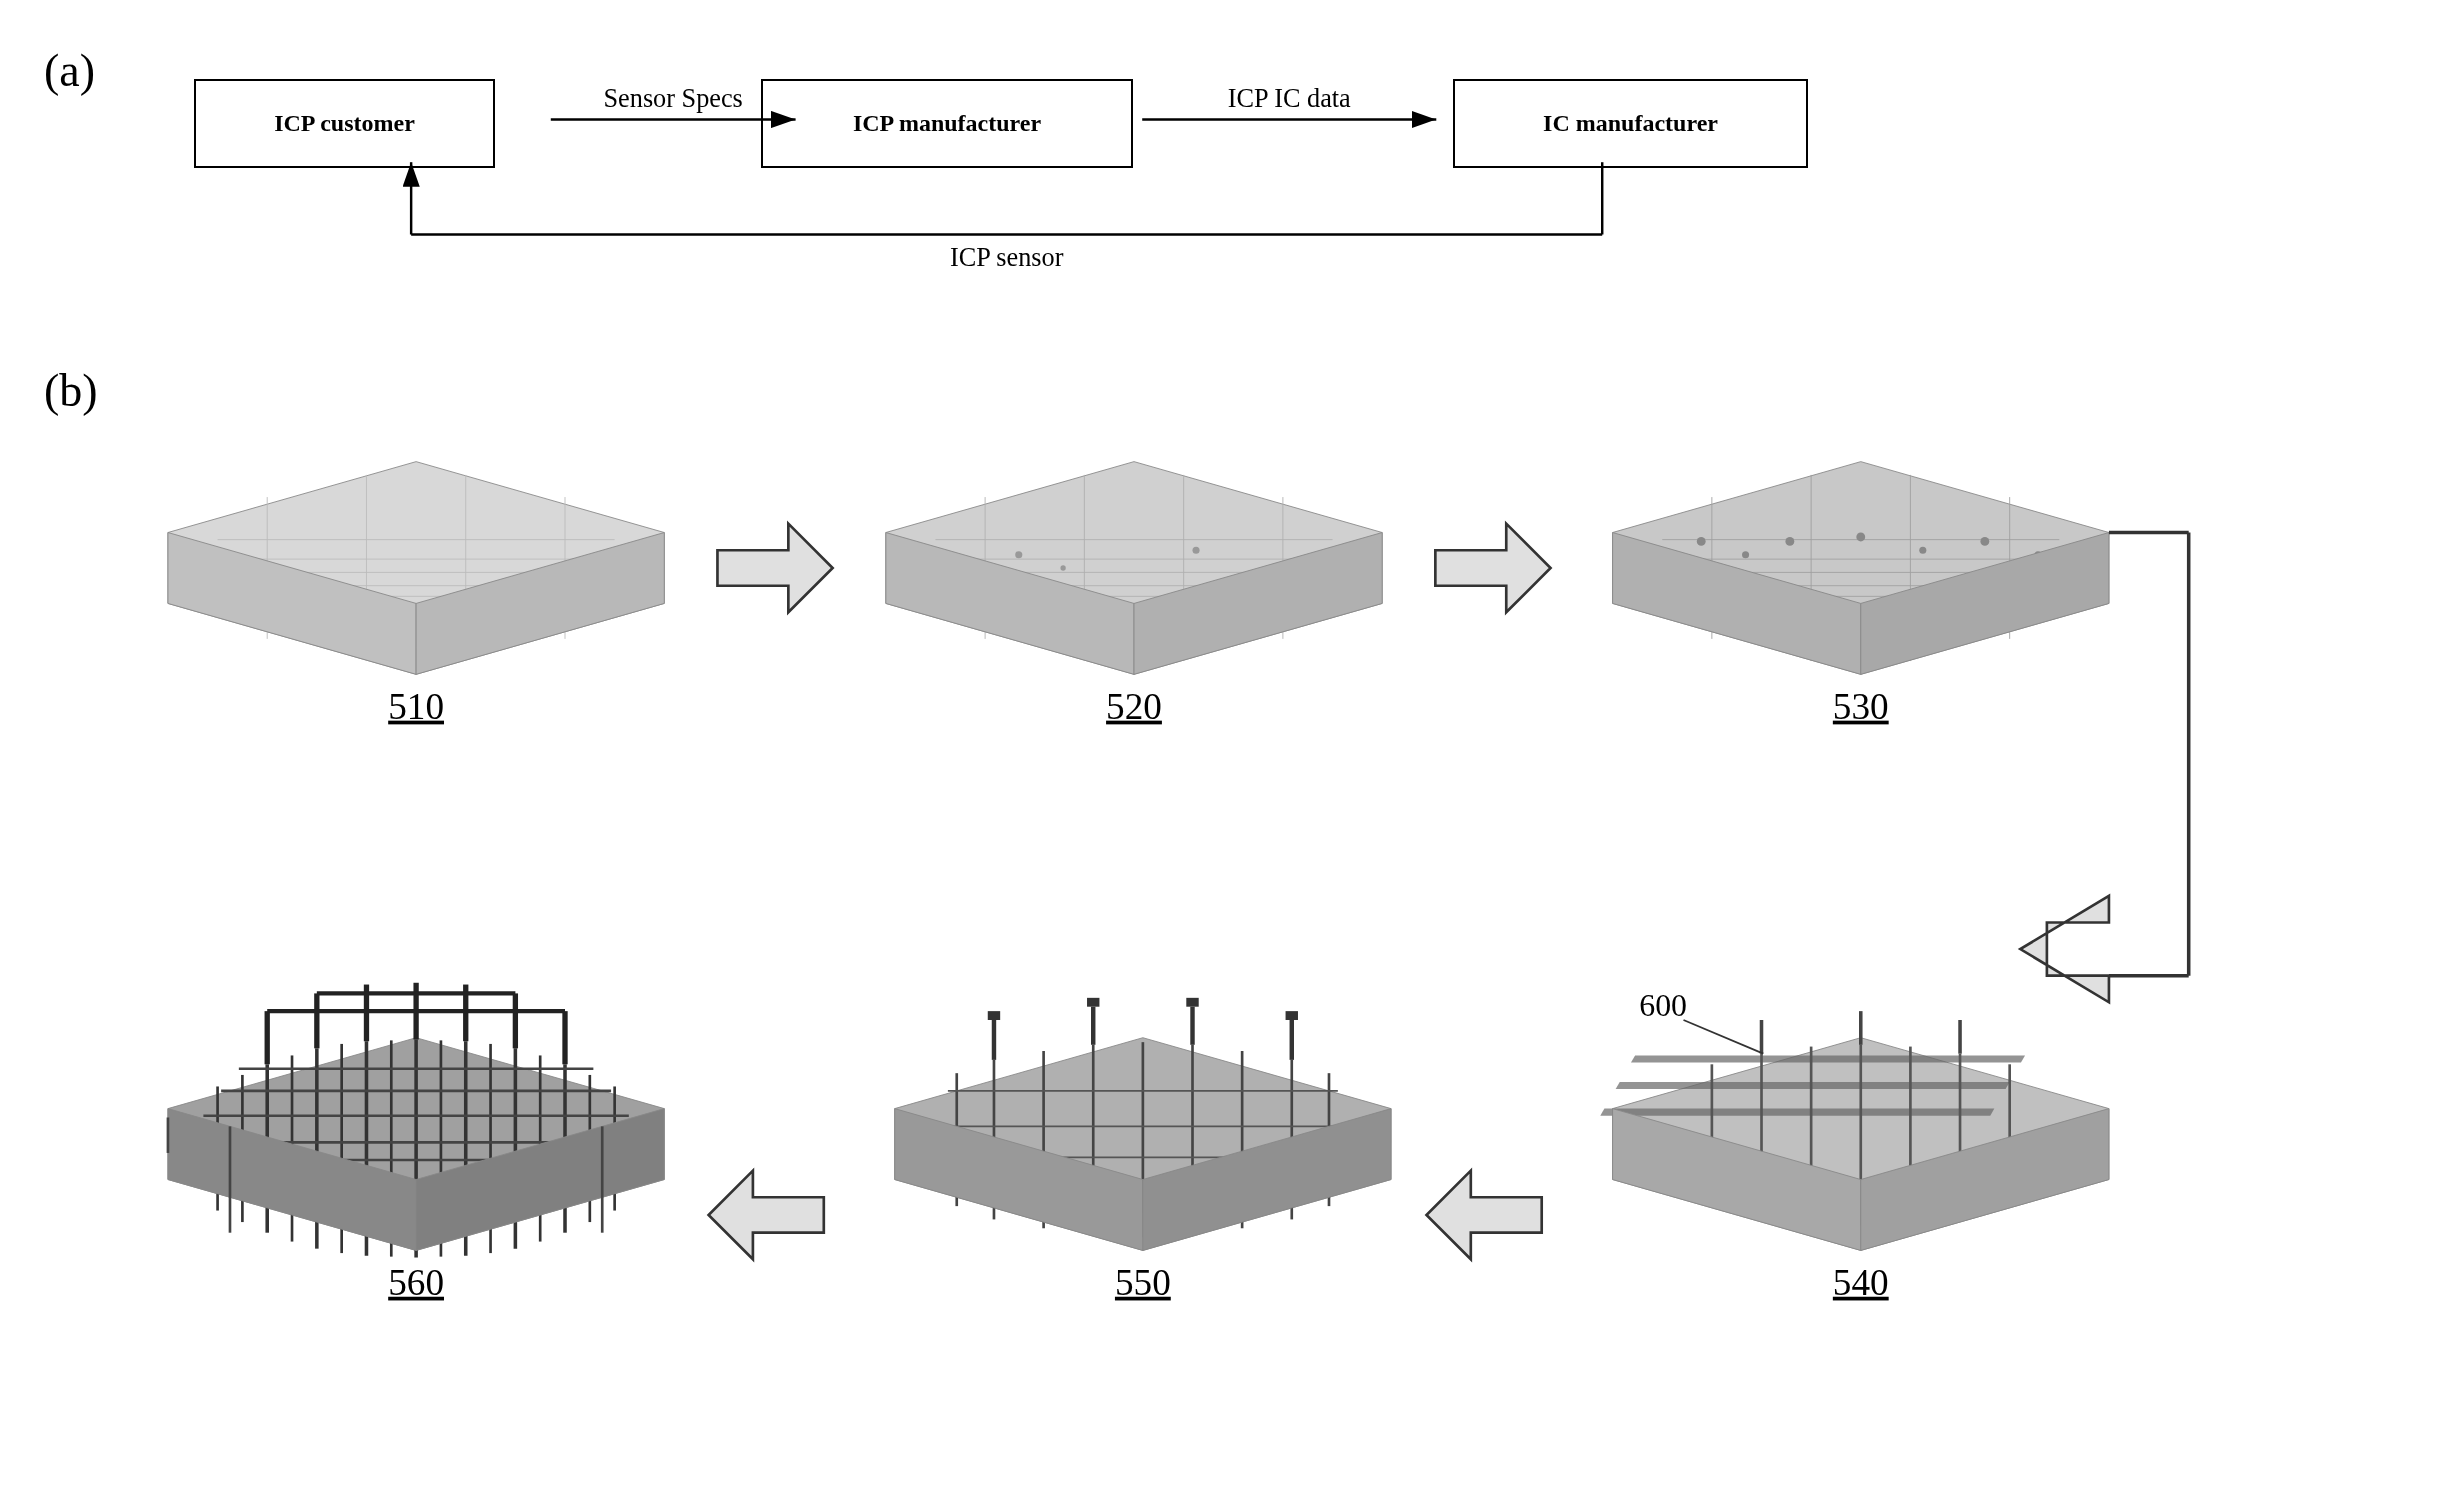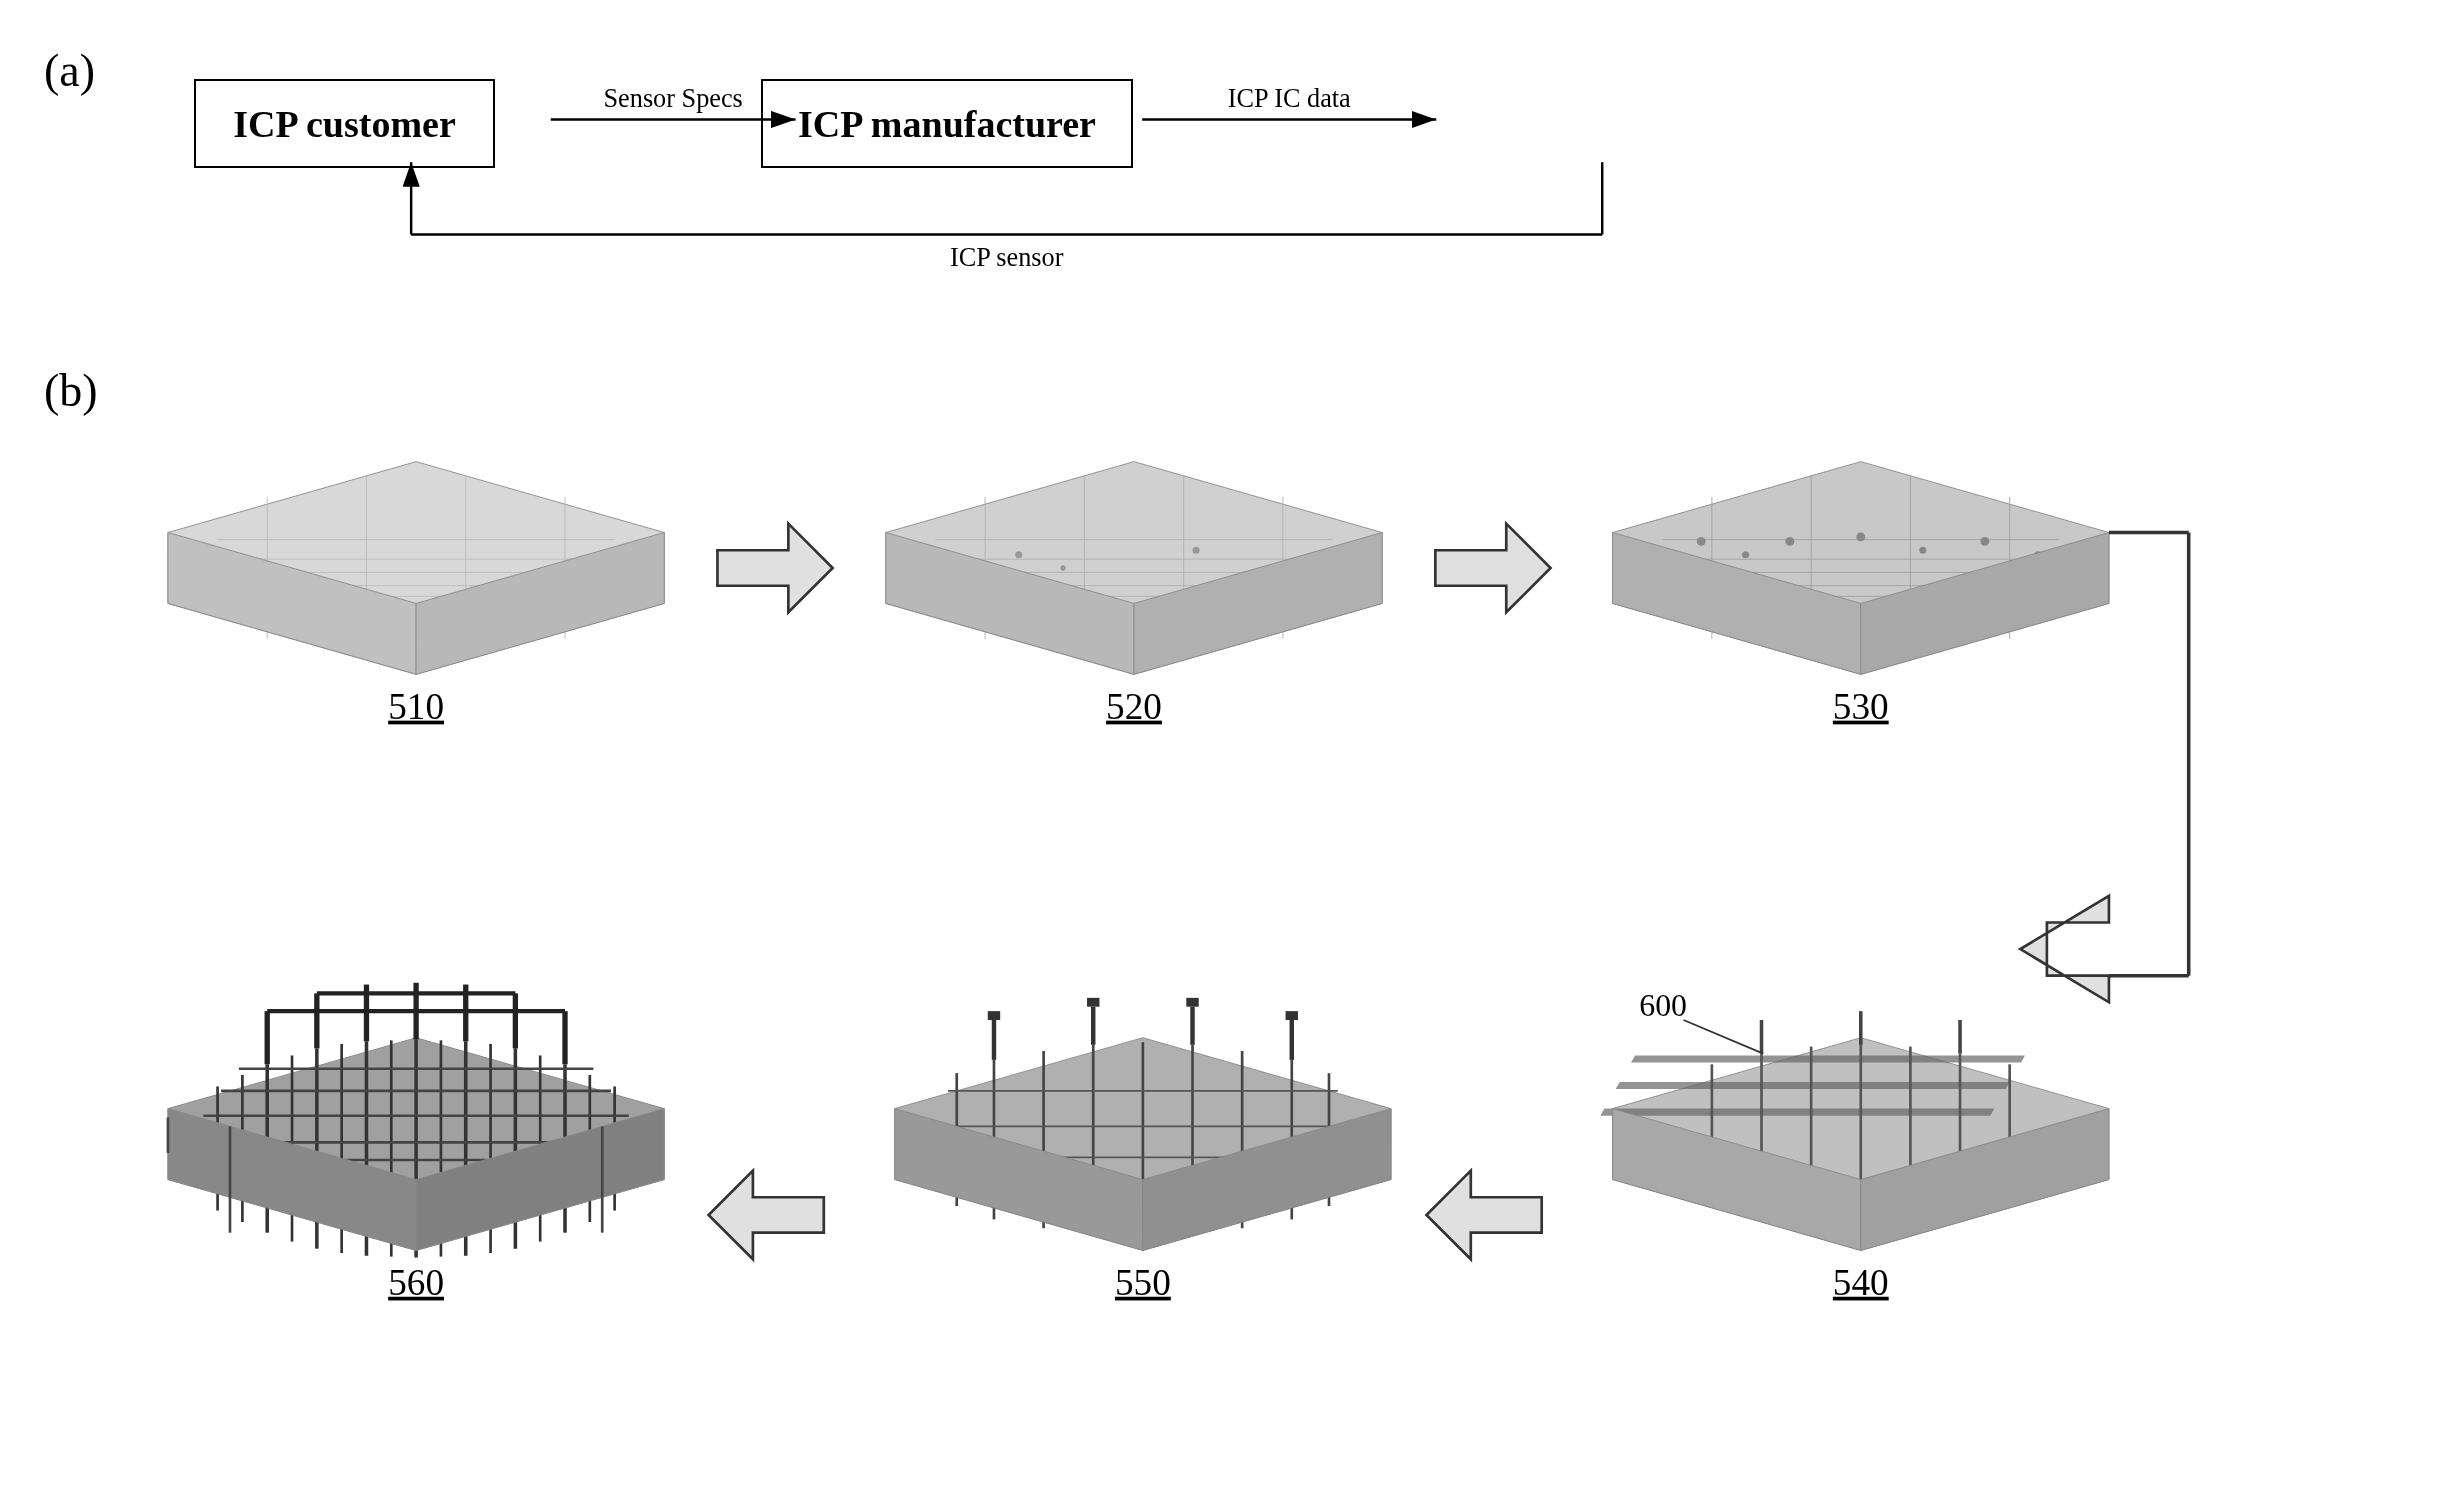--- a/index.html
+++ b/index.html
@@ -34,21 +34,21 @@
       left: 106px;
       width: 2216px;
       height: 230px;
     }
     .flow-box {
       position: absolute;
       border: 2.7px solid #000;
       display: flex;
       align-items: center;
       justify-content: center;
-      font-size: 38px;
+      font-size: 24px;
       font-weight: bold;
       background: #fff;
       text-align: center;
       padding: 8.9px 17.7px;
     }
     .box-customer {
       top: 17.7px;
       left: 53px;
       width: 301px;
       height: 89px;
@@ -98,20 +98,23 @@
 <div class="section-a">
   <span class="label-a">(a)</span>
 
   <div class="flow-diagram">
 
     <div class="flow-box box-customer">
       <span>ICP customer</span>
     </div>
     <div class="flow-box box-development">
       <span>ICP manufacturer</span>
+    </div>
+    <div class="flow-box box-manufacturer">
+      <span>IC manufacturer</span>
     </div>
 
     <svg class="flow-svg" viewBox="0 0 2500 280" xmlns="http://www.w3.org/2000/svg">
 
       <defs>
         <marker id="arrowhead" markerWidth="10" markerHeight="7" refX="10" refY="3.5" orient="auto">
           <polygon points="0 0, 10 3.5, 0 7" fill="#000"></polygon>
         </marker>
         <marker id="arrowhead-left" markerWidth="10" markerHeight="7" refX="0" refY="3.5" orient="auto">
           <polygon points="10 0, 0 3.5, 10 7" fill="#000"></polygon>

